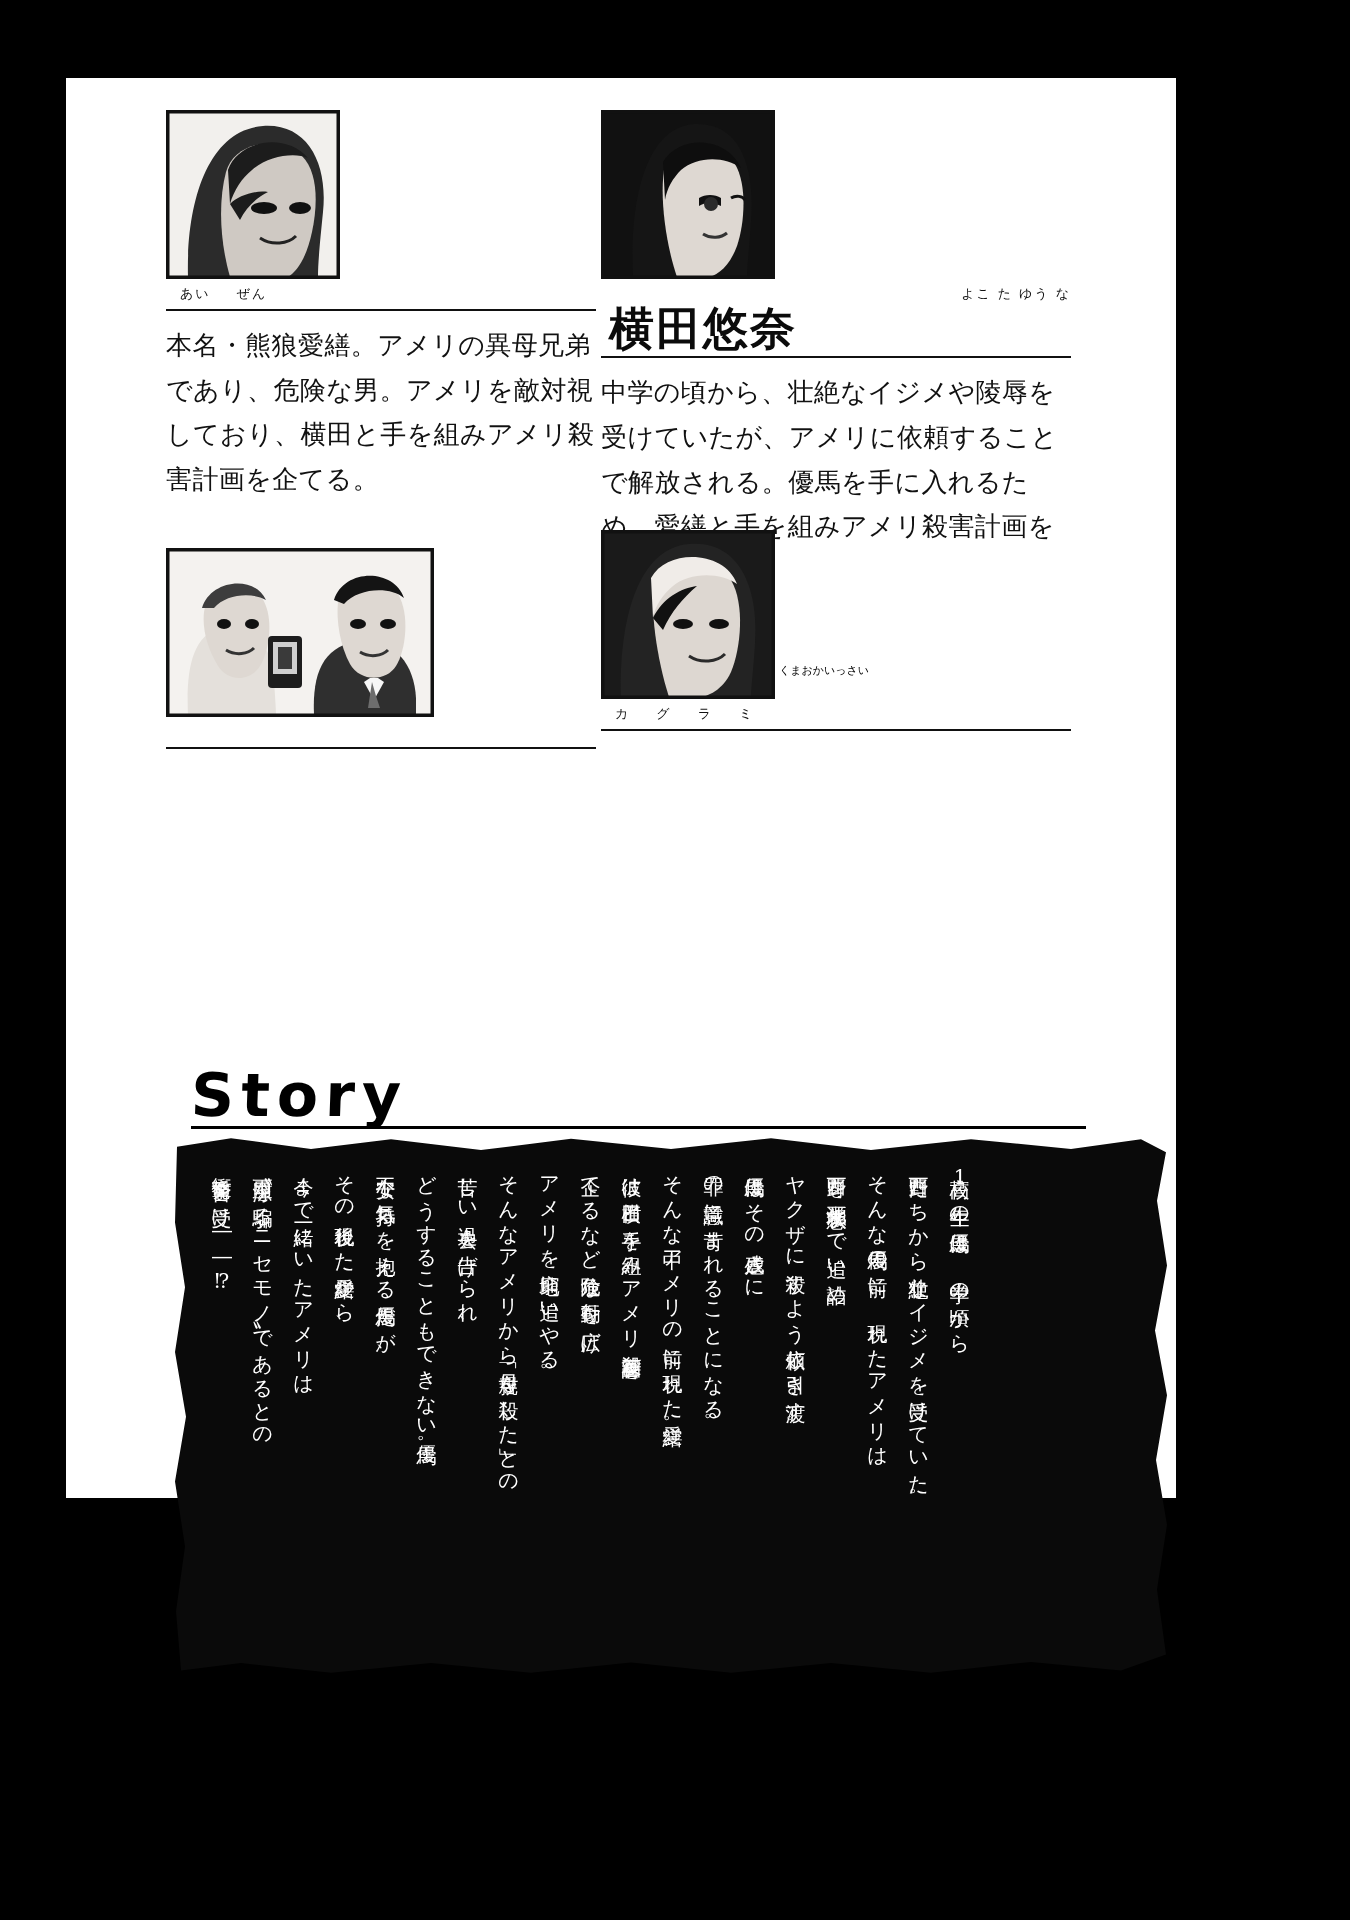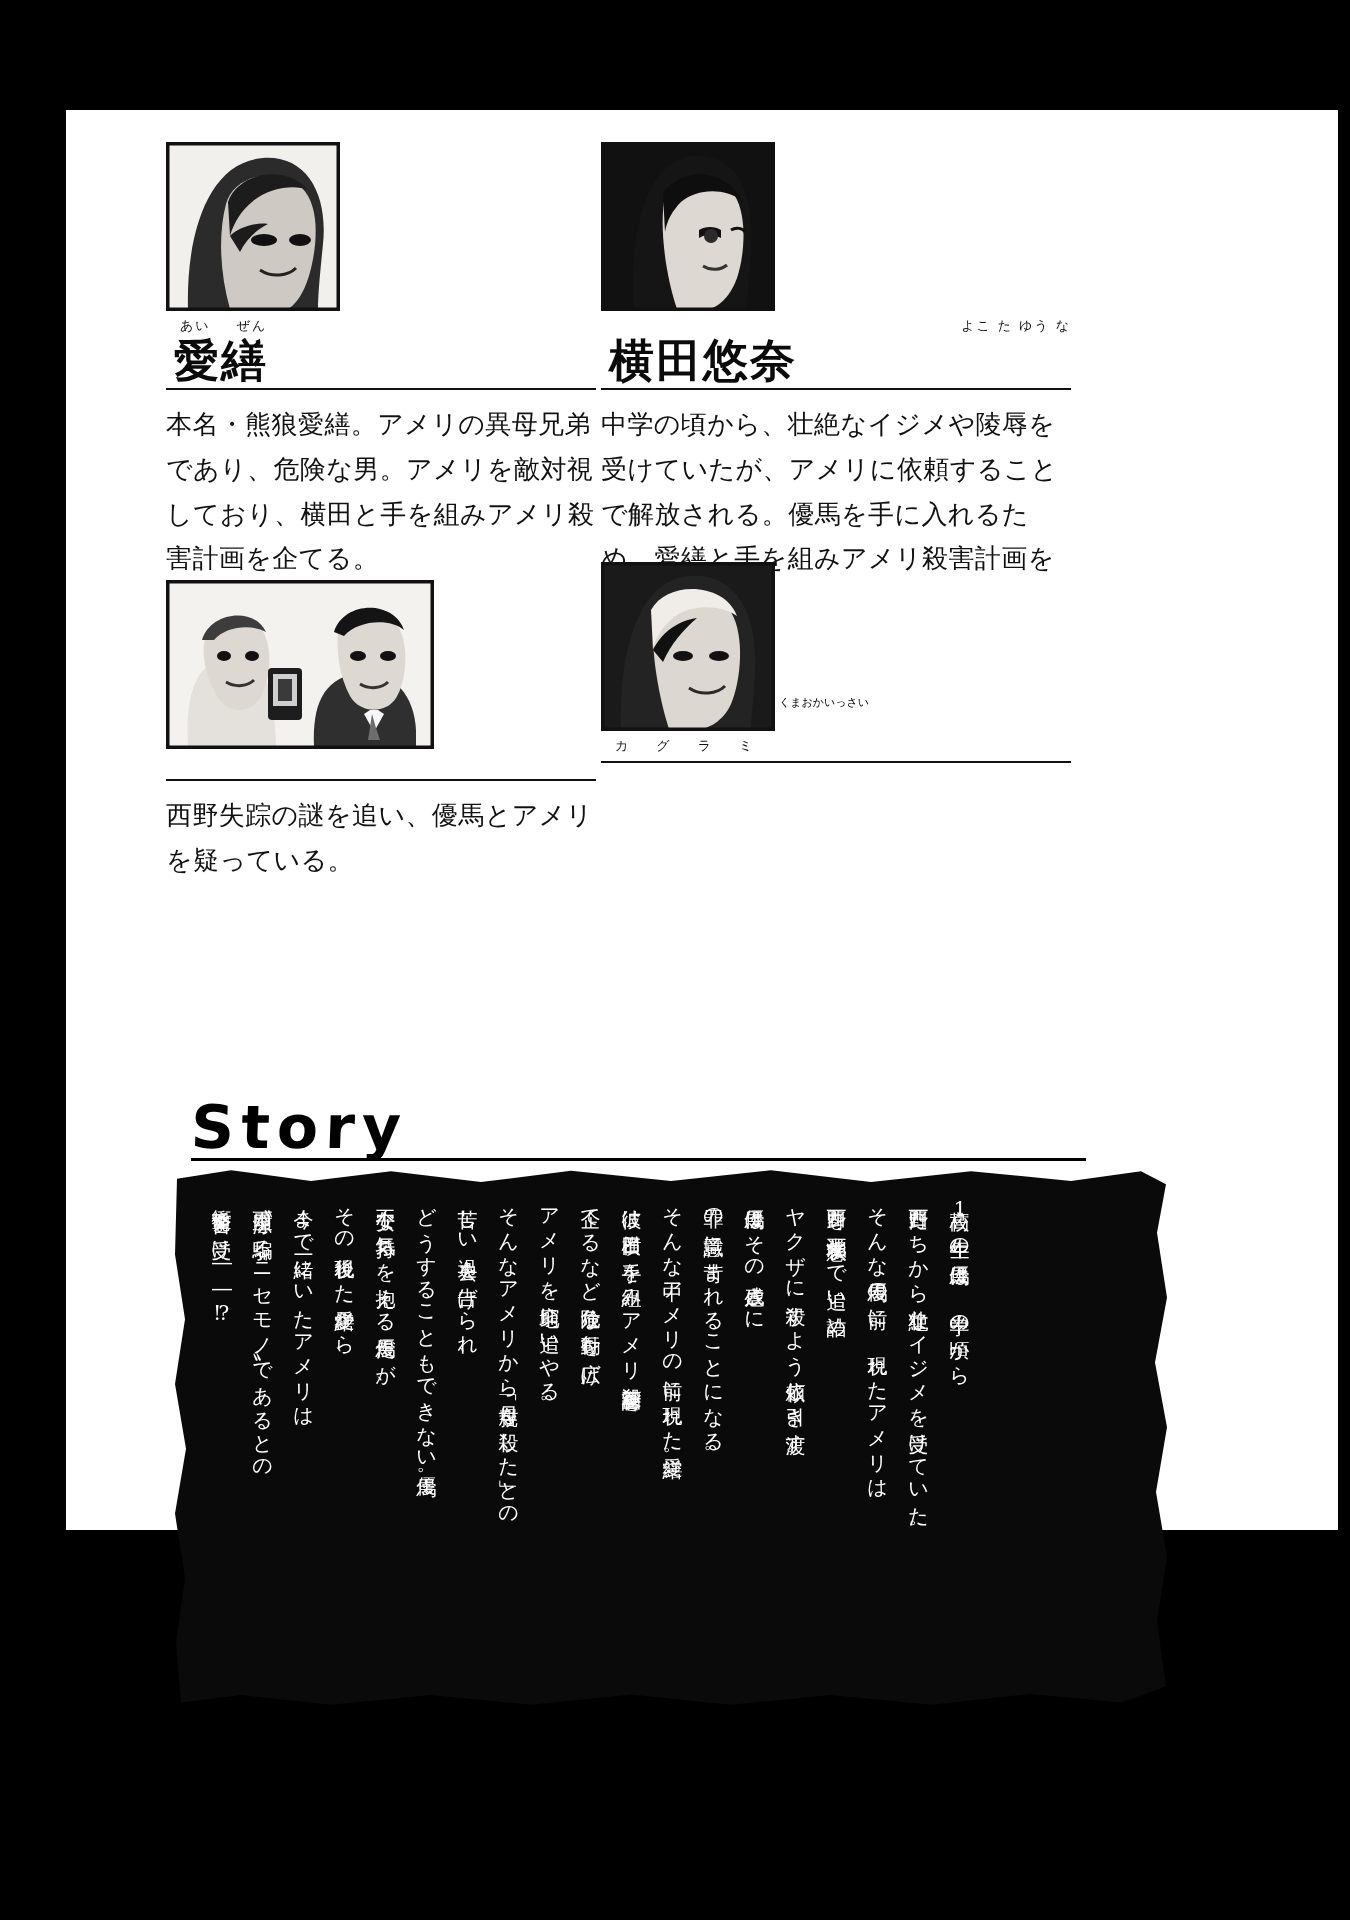--- a/index.html
+++ b/index.html
@@ -10,24 +10,23 @@
   body {
     width: 1350px;
     height: 1920px;
     font-family: "DejaVu Serif", "Liberation Serif", serif;
     overflow: hidden;
   }
   .page {
     position: absolute;
     left: 66px;
     top: 78px;
-    width: 1272px;
+    width: 1110px;
     height: 1420px;
     background: #ffffff;
-    margin-top: 32px;
   }
   .char {
     position: absolute;
   }
   .char-thumb {
     width: 170px;
     height: 165px;
     border: 2px solid #111;
     background: #1b1b1b;
     position: relative;
@@ -143,21 +142,20 @@
         <ellipse cx="96" cy="96" rx="13" ry="6" fill="#111"></ellipse>
         <ellipse cx="132" cy="96" rx="11" ry="6" fill="#111"></ellipse>
         <path d="M92 126 C104 134 120 132 128 124" stroke="#222" stroke-width="3" fill="none"></path>
         <path d="M0 0 H170 V165 H0 Z" fill="none" stroke="#111" stroke-width="3"></path>
       </svg>
     </div>
     <div class="ruby-row">
       <span>あい</span>
       <span>ぜん</span>
     </div>
-    <div class="char-name">愛繕</div>
     <div class="name-rule"></div>
     <div class="char-desc">本名・熊狼愛繕。アメリの異母兄弟であり、危険な男。アメリを敵対視しており、横田と手を組みアメリ殺害計画を企てる。</div>
   </div>
 
   <div class="char" style="left:535px; top:32px;">
     <div class="char-thumb">
       <svg width="170" height="165" viewBox="0 0 170 165">
         <rect width="170" height="165" fill="#111"></rect>
         <path d="M30 165 C26 80 46 14 92 12 C140 10 152 60 148 110 C146 140 144 156 144 165 Z" fill="#151515"></path>
         <path d="M62 52 C74 30 116 28 132 52 C144 72 142 110 134 134 C126 156 112 165 104 165 L74 165 C62 130 56 80 62 52 Z" fill="#ded8d2"></path>
@@ -202,21 +200,20 @@
         <ellipse cx="190" cy="74" rx="8" ry="5" fill="#111"></ellipse>
         <ellipse cx="220" cy="74" rx="8" ry="5" fill="#111"></ellipse>
         <path d="M192 102 C202 108 214 106 220 100" stroke="#333" stroke-width="3" fill="none"></path>
         <path d="M196 132 L206 150 L216 132 L210 128 L202 128 Z" fill="#f7f7f7"></path>
         <path d="M204 132 L208 146 L212 158 L200 158 Z" fill="#6d6d6d"></path>
         <path d="M0 0 H264 V165 H0 Z" fill="none" stroke="#111" stroke-width="3"></path>
       </svg>
     </div>
     <div class="ruby-row"></div>
     <div class="name-rule"></div>
-    <div class="char-desc">西野失踪の謎を追い、優馬とアメリを疑っている。</div>
   </div>
 
   <div class="char" style="left:535px; top:452px;">
     <div class="char-thumb">
       <svg width="170" height="165" viewBox="0 0 170 165">
         <rect width="170" height="165" fill="#1a1a1a"></rect>
         <path d="M18 165 C16 90 34 16 86 12 C140 8 156 62 152 112 C150 142 148 158 148 165 Z" fill="#232323"></path>
         <path d="M52 48 C62 24 112 22 128 48 C142 72 138 116 128 140 C120 158 104 165 96 165 L66 165 C54 128 46 74 52 48 Z" fill="#ddd7d1"></path>
         <path d="M48 46 C64 16 122 18 134 52 C118 40 86 40 70 54 C60 62 52 74 50 86 Z" fill="#f0ece8"></path>
         <path d="M50 86 C60 66 78 56 94 54 C80 66 68 80 60 98 Z" fill="#111"></path>

